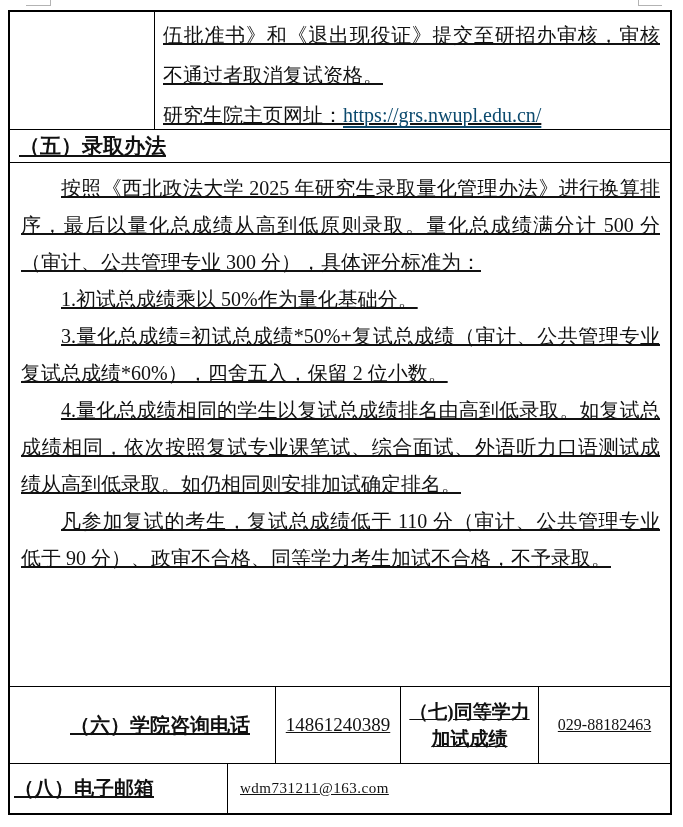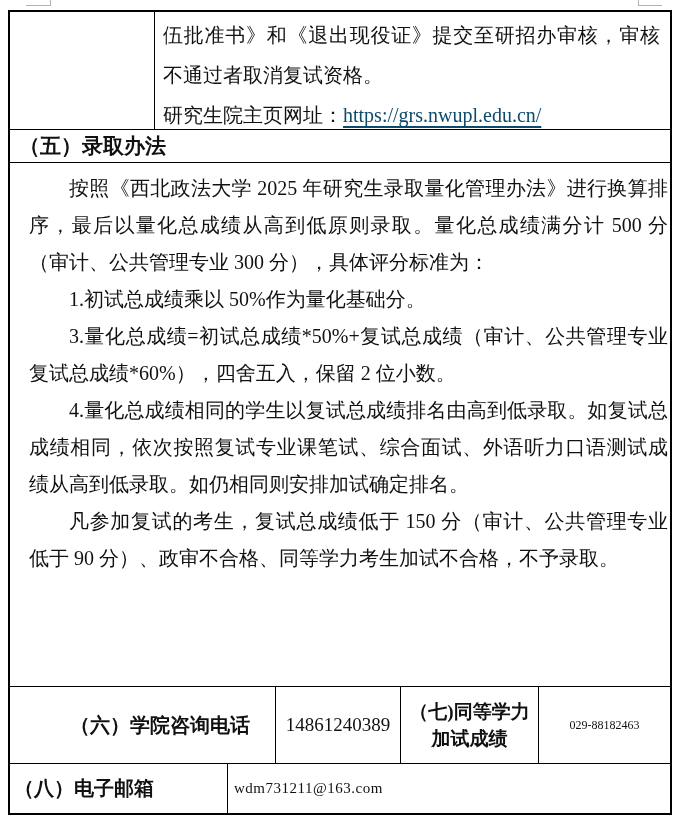--- a/index.html
+++ b/index.html
@@ -20,21 +20,21 @@
   .frag-left  { left: 26px;  width: 25px; border-right: 1px solid #b3b3b3; }
   .frag-right { left: 638px; width: 24px; border-left: 1px solid #b3b3b3; }
 
   .doc-table {
     position: absolute; left: 8px; top: 10px;
     width: 664px; height: 805px;
     border: 2px solid #000;
     display: flex; flex-direction: column;
     background: #fff;
   }
-  .t-row { display: flex; flex-direction: row; flex: 0 0 auto; }
+  .t-row { display: flex; flex-direction: row; flex: 0 0 auto; text-decoration: underline; }
   .t-row + .t-row { border-top: 1px solid #000; }
   .t-cell { flex: 0 0 auto; min-width: 0; }
   .t-cell + .t-cell { border-left: 1px solid #000; }
   .t-cell.grow { flex: 1 1 auto; }
 
   
   .row-cont { height: 117px; }
   .row-cont .label-cell { width: 144px; }
   .row-cont .text-cell {
     padding: 3px 10px 0 8px;
@@ -53,38 +53,37 @@
     display: flex; align-items: center; height: 100%;
   }
 
   
   .row-body { height: 524px; }
   .row-body .t-cell {
     width: 100%;
     padding: 7px 10px 0 11px;
     font-size: 20px; line-height: 37px;
     text-align: justify;
-    margin-left: 8px;
   }
   .row-body p { margin: 0; text-indent: 2em; }
 
   
   .row-phones { height: 77px; padding-left: 48px; }
   .row-phones .t-cell { display: flex; align-items: center; }
   .c-phone-label { width: 217px; font-size: 20px; font-weight: bold; padding-left: 12px; }
   .c-phone-num   { width: 125px; font-size: 19px; justify-content: center; }
   .c-sup-label   { width: 138px; font-size: 19px; font-weight: bold; justify-content: center;
                    text-align: center; line-height: 27px; padding: 0 4px; }
-  .c-sup-num     { font-size: 12px; justify-content: center; }
+  .c-sup-num     { font-size: 16px; justify-content: center; }
 
   
   .row-email { flex: 1 1 auto; }
   .row-email .t-cell { display: flex; align-items: center; }
   .c-email-label { width: 217px; font-size: 20px; font-weight: bold; padding-left: 4px; }
-  .c-email-val   { font-size: 15px; padding-left: 6px; letter-spacing: 0.5px; }
+  .c-email-val   { font-size: 15px; padding-left: 12px; letter-spacing: 0.5px; }
 </style>
 </head>
 <body>
 
 <div class="frag frag-left"></div>
 <div class="frag frag-right"></div>
 
 <div class="doc-table">
 
   <div class="t-row row-cont">
@@ -98,21 +97,21 @@
   <div class="t-row row-sec5">
     <div class="t-cell">（五）录取办法</div>
   </div>
 
   <div class="t-row row-body">
     <div class="t-cell">
       <p>按照《西北政法大学 2025 年研究生录取量化管理办法》进行换算排序，最后以量化总成绩从高到低原则录取。量化总成绩满分计 500 分（审计、公共管理专业 300 分），具体评分标准为：</p>
       <p>1.初试总成绩乘以 50%作为量化基础分。</p>
       <p>3.量化总成绩=初试总成绩*50%+复试总成绩（审计、公共管理专业复试总成绩*60%），四舍五入，保留 2 位小数。</p>
       <p>4.量化总成绩相同的学生以复试总成绩排名由高到低录取。如复试总成绩相同，依次按照复试专业课笔试、综合面试、外语听力口语测试成绩从高到低录取。如仍相同则安排加试确定排名。</p>
-      <p>凡参加复试的考生，复试总成绩低于 150 分（审计、公共管理专业低于 90 分）、政审不合格、同等学力考生加试不合格，不予录取。</p>
+      <p>凡参加复试的考生，复试总成绩低于 110 分（审计、公共管理专业低于 90 分）、政审不合格、同等学力考生加试不合格，不予录取。</p>
     </div>
   </div>
 
   <div class="t-row row-phones">
     <div class="t-cell c-phone-label">（六）学院咨询电话</div>
     <div class="t-cell c-phone-num">14861240389</div>
     <div class="t-cell c-sup-label">（七)同等学力加试成绩</div>
     <div class="t-cell grow c-sup-num">029-88182463</div>
   </div>
 

